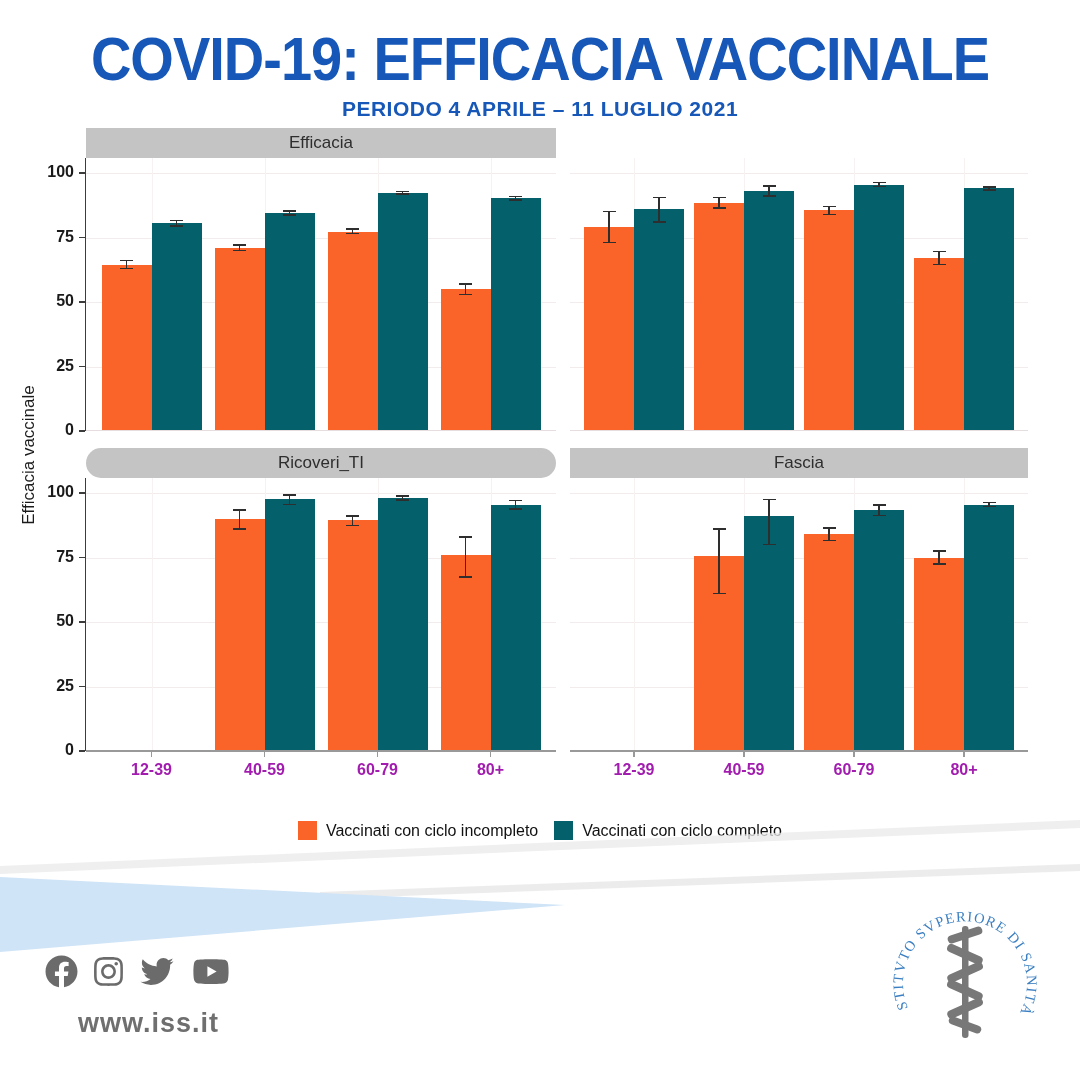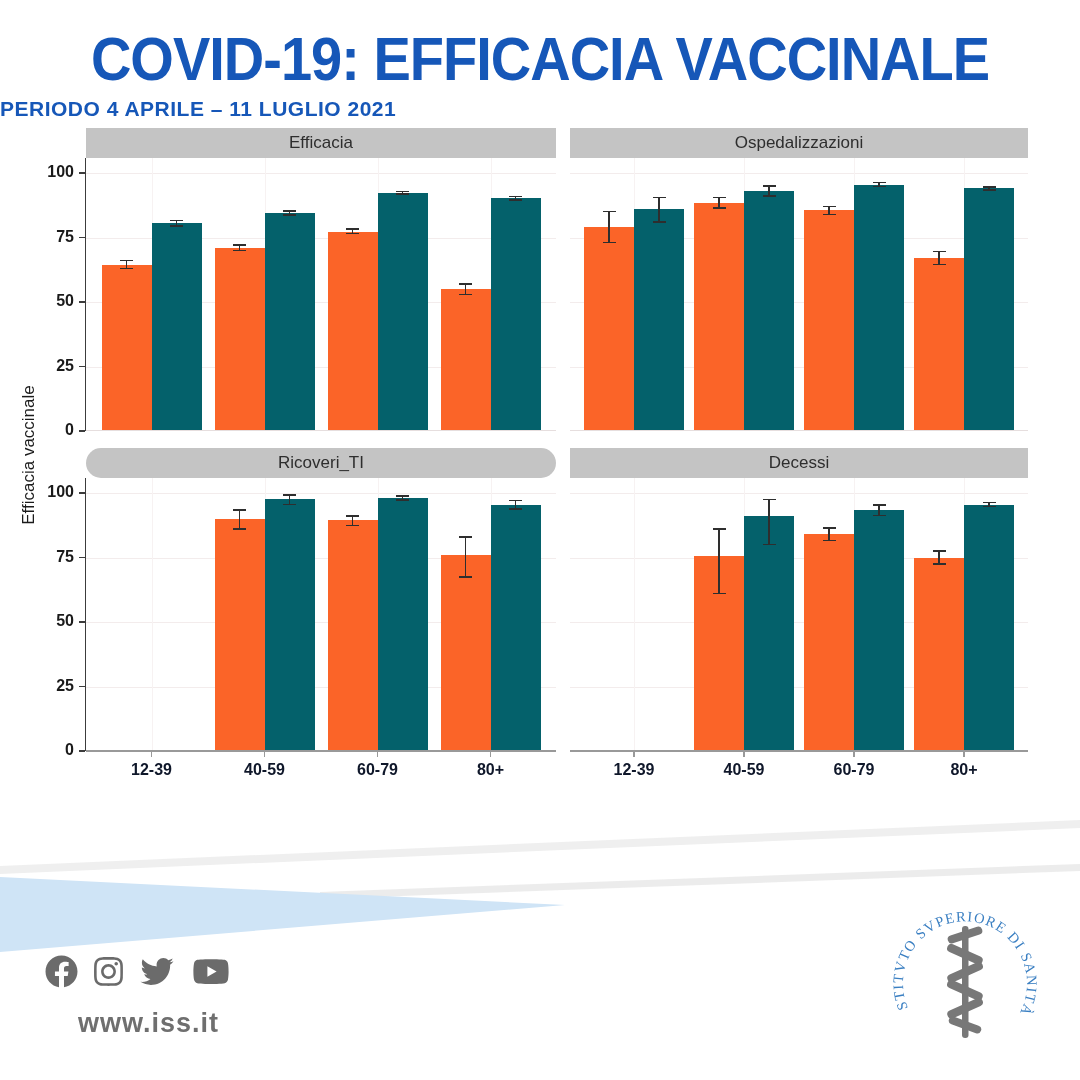--- a/index.html
+++ b/index.html
@@ -1,28 +1,28 @@
 <!DOCTYPE html>
 <html><head>
 <meta charset="utf-8">
 <style>
   html,body{margin:0;padding:0;background:#fff;}
   #canvas{position:relative;width:1080px;height:1080px;background:#ffffff;overflow:hidden;
           font-family:"Liberation Sans","DejaVu Sans",sans-serif;}
   .abs{position:absolute;}
   #page-title{top:26px;left:0;width:1080px;text-align:center;font-size:56px;font-weight:800;
               letter-spacing:-1px;transform:scaleY(1.08);}
-  #page-subtitle{top:97px;left:0;width:1080px;text-align:left;font-size:21px;font-weight:700;
+  #page-subtitle{top:97px;left:0;width:1080px;text-align:center;font-size:21px;font-weight:700;
                  letter-spacing:.5px;}
   #ylabel-wrap{left:18px;top:158px;height:593px;width:22px;display:flex;align-items:center;justify-content:center;}
   #ylabel-wrap span{display:inline-block;transform:rotate(-90deg);white-space:nowrap;font-size:17px;color:#1b1b1b;}
   #xlabel{top:789px;left:86px;width:942px;text-align:center;font-size:17px;color:#1b1b1b;}
   .strip{display:flex;align-items:center;justify-content:center;font-size:17px;color:#2e2e2e;}
   .ytick-label{width:36px;text-align:right;font-size:16px;font-weight:700;color:#1a1a1a;}
-  .xtick-label{width:90px;text-align:center;font-size:16px;font-weight:700;color:#0f172a;}
+  .xtick-label{width:90px;text-align:center;font-size:16px;font-weight:700;color:#a21caf;}
   #legend{top:821px;left:0;width:1080px;display:flex;justify-content:center;align-items:center;gap:16px;}
   .legend-item{display:flex;align-items:center;gap:9px;}
   .legend-swatch{width:19px;height:19px;display:inline-block;}
   .legend-label{font-size:16px;color:#111;}
   #social-row{left:45px;top:955px;display:flex;align-items:center;gap:14px;}
   #website{left:78px;top:1008px;font-size:27px;font-weight:700;color:#6f6f6f;letter-spacing:1px;}
   #footer-decor{left:0;top:0;width:1080px;height:1080px;pointer-events:none;}
   #iss-logo{left:885px;top:898px;}
 </style>
 </head>
@@ -88,23 +88,20 @@
       <div style="position: absolute; left: 79px; top: 430.25px; width: 5.5px; height: 1.5px; background: rgb(60, 60, 60);"></div>
       <div class="abs ytick-label" style="position: absolute; left: 38px; top: 421px;">0</div>
       <div style="position: absolute; left: 79px; top: 365.75px; width: 5.5px; height: 1.5px; background: rgb(60, 60, 60);"></div>
       <div class="abs ytick-label" style="position: absolute; left: 38px; top: 356.5px;">25</div>
       <div style="position: absolute; left: 79px; top: 301.25px; width: 5.5px; height: 1.5px; background: rgb(60, 60, 60);"></div>
       <div class="abs ytick-label" style="position: absolute; left: 38px; top: 292px;">50</div>
       <div style="position: absolute; left: 79px; top: 236.75px; width: 5.5px; height: 1.5px; background: rgb(60, 60, 60);"></div>
       <div class="abs ytick-label" style="position: absolute; left: 38px; top: 227.5px;">75</div>
       <div style="position: absolute; left: 79px; top: 172.25px; width: 5.5px; height: 1.5px; background: rgb(60, 60, 60);"></div>
       <div class="abs ytick-label" style="position: absolute; left: 38px; top: 163px;">100</div>
-      <div class="strip" style="position: absolute; left: 570px; top: 128px; width: 458px; height: 30px; background: rgb(196, 196, 196);">
-        <div style="position: static;">Ospedalizzazioni</div>
-      </div>
       <div style="position: absolute; left: 570px; top: 158px; width: 458px; height: 273px; background: rgb(255, 255, 255);">
         <div style="position: absolute; left: 0px; width: 458px; top: 208.5px; height: 1px; background: rgb(243, 236, 236);"></div>
         <div style="position: absolute; left: 0px; width: 458px; top: 144px; height: 1px; background: rgb(243, 236, 236);"></div>
         <div style="position: absolute; left: 0px; width: 458px; top: 79.5px; height: 1px; background: rgb(243, 236, 236);"></div>
         <div style="position: absolute; left: 0px; width: 458px; top: 15px; height: 1px; background: rgb(243, 236, 236);"></div>
         <div style="position: absolute; left: 64px; top: 0px; width: 1px; height: 273px; background: rgb(247, 242, 242);"></div>
         <div style="position: absolute; left: 174px; top: 0px; width: 1px; height: 273px; background: rgb(247, 242, 242);"></div>
         <div style="position: absolute; left: 284px; top: 0px; width: 1px; height: 273px; background: rgb(247, 242, 242);"></div>
         <div style="position: absolute; left: 394px; top: 0px; width: 1px; height: 273px; background: rgb(247, 242, 242);"></div>
         <div style="position: absolute; left: 14px; width: 50px; top: 69.18px; height: 203.82px; background: rgb(251, 100, 40);"></div>
@@ -192,21 +189,21 @@
       <div class="abs ytick-label" style="position: absolute; left: 38px; top: 741px;">0</div>
       <div style="position: absolute; left: 79px; top: 685.75px; width: 5.5px; height: 1.5px; background: rgb(60, 60, 60);"></div>
       <div class="abs ytick-label" style="position: absolute; left: 38px; top: 676.5px;">25</div>
       <div style="position: absolute; left: 79px; top: 621.25px; width: 5.5px; height: 1.5px; background: rgb(60, 60, 60);"></div>
       <div class="abs ytick-label" style="position: absolute; left: 38px; top: 612px;">50</div>
       <div style="position: absolute; left: 79px; top: 556.75px; width: 5.5px; height: 1.5px; background: rgb(60, 60, 60);"></div>
       <div class="abs ytick-label" style="position: absolute; left: 38px; top: 547.5px;">75</div>
       <div style="position: absolute; left: 79px; top: 492.25px; width: 5.5px; height: 1.5px; background: rgb(60, 60, 60);"></div>
       <div class="abs ytick-label" style="position: absolute; left: 38px; top: 483px;">100</div>
       <div class="strip" style="position: absolute; left: 570px; top: 448px; width: 458px; height: 30px; background: rgb(196, 196, 196);">
-        <div style="position: static;">Decessi</div>
+        <div style="position: static;">Fascia</div>
       </div>
       <div style="position: absolute; left: 570px; top: 478px; width: 458px; height: 273px; background: rgb(255, 255, 255);">
         <div style="position: absolute; left: 0px; width: 458px; top: 208.5px; height: 1px; background: rgb(243, 236, 236);"></div>
         <div style="position: absolute; left: 0px; width: 458px; top: 144px; height: 1px; background: rgb(243, 236, 236);"></div>
         <div style="position: absolute; left: 0px; width: 458px; top: 79.5px; height: 1px; background: rgb(243, 236, 236);"></div>
         <div style="position: absolute; left: 0px; width: 458px; top: 15px; height: 1px; background: rgb(243, 236, 236);"></div>
         <div style="position: absolute; left: 64px; top: 0px; width: 1px; height: 273px; background: rgb(247, 242, 242);"></div>
         <div style="position: absolute; left: 174px; top: 0px; width: 1px; height: 273px; background: rgb(247, 242, 242);"></div>
         <div style="position: absolute; left: 284px; top: 0px; width: 1px; height: 273px; background: rgb(247, 242, 242);"></div>
         <div style="position: absolute; left: 394px; top: 0px; width: 1px; height: 273px; background: rgb(247, 242, 242);"></div>
@@ -240,20 +237,30 @@
         <div style="position: absolute; left: 283.25px; top: 273px; width: 1.5px; height: 6px; background: rgb(153, 153, 153);"></div>
         <div style="position: absolute; left: 393.25px; top: 273px; width: 1.5px; height: 6px; background: rgb(153, 153, 153);"></div>
       </div>
       <div class="abs xtick-label" style="position: absolute; left: 589px; top: 761px;">12-39</div>
       <div class="abs xtick-label" style="position: absolute; left: 699px; top: 761px;">40-59</div>
       <div class="abs xtick-label" style="position: absolute; left: 809px; top: 761px;">60-79</div>
       <div class="abs xtick-label" style="position: absolute; left: 919px; top: 761px;">80+</div>
     </div>
 
 
+  <div class="abs" id="legend">
+    <div class="legend-item">
+      <span class="legend-swatch" id="swatch-incomplete" style="background: rgb(251, 100, 40);"></span>
+      <span class="legend-label">Vaccinati con ciclo incompleto</span>
+    </div>
+    <div class="legend-item">
+      <span class="legend-swatch" id="swatch-complete" style="background: rgb(4, 97, 107);"></span>
+      <span class="legend-label">Vaccinati con ciclo completo</span>
+    </div>
+  </div>
 
   <svg class="abs" id="footer-decor" viewBox="0 0 1080 1080">
     <polygon points="0,866 1080,820 1080,829 0,875" fill="#e9e9e9" opacity="0.75"></polygon>
     <polygon points="0,874 1080,828 1080,866 0,913" fill="#ffffff"></polygon>
     <polygon points="320,892 1080,864 1080,871 320,899" fill="#dddddd" opacity="0.55"></polygon>
     <polygon id="blue-band" points="0,877 565,905 0,952" fill="#CFE4F6"></polygon>
   </svg>
 
   <div class="abs" id="social-row">
     <div title="Facebook">

